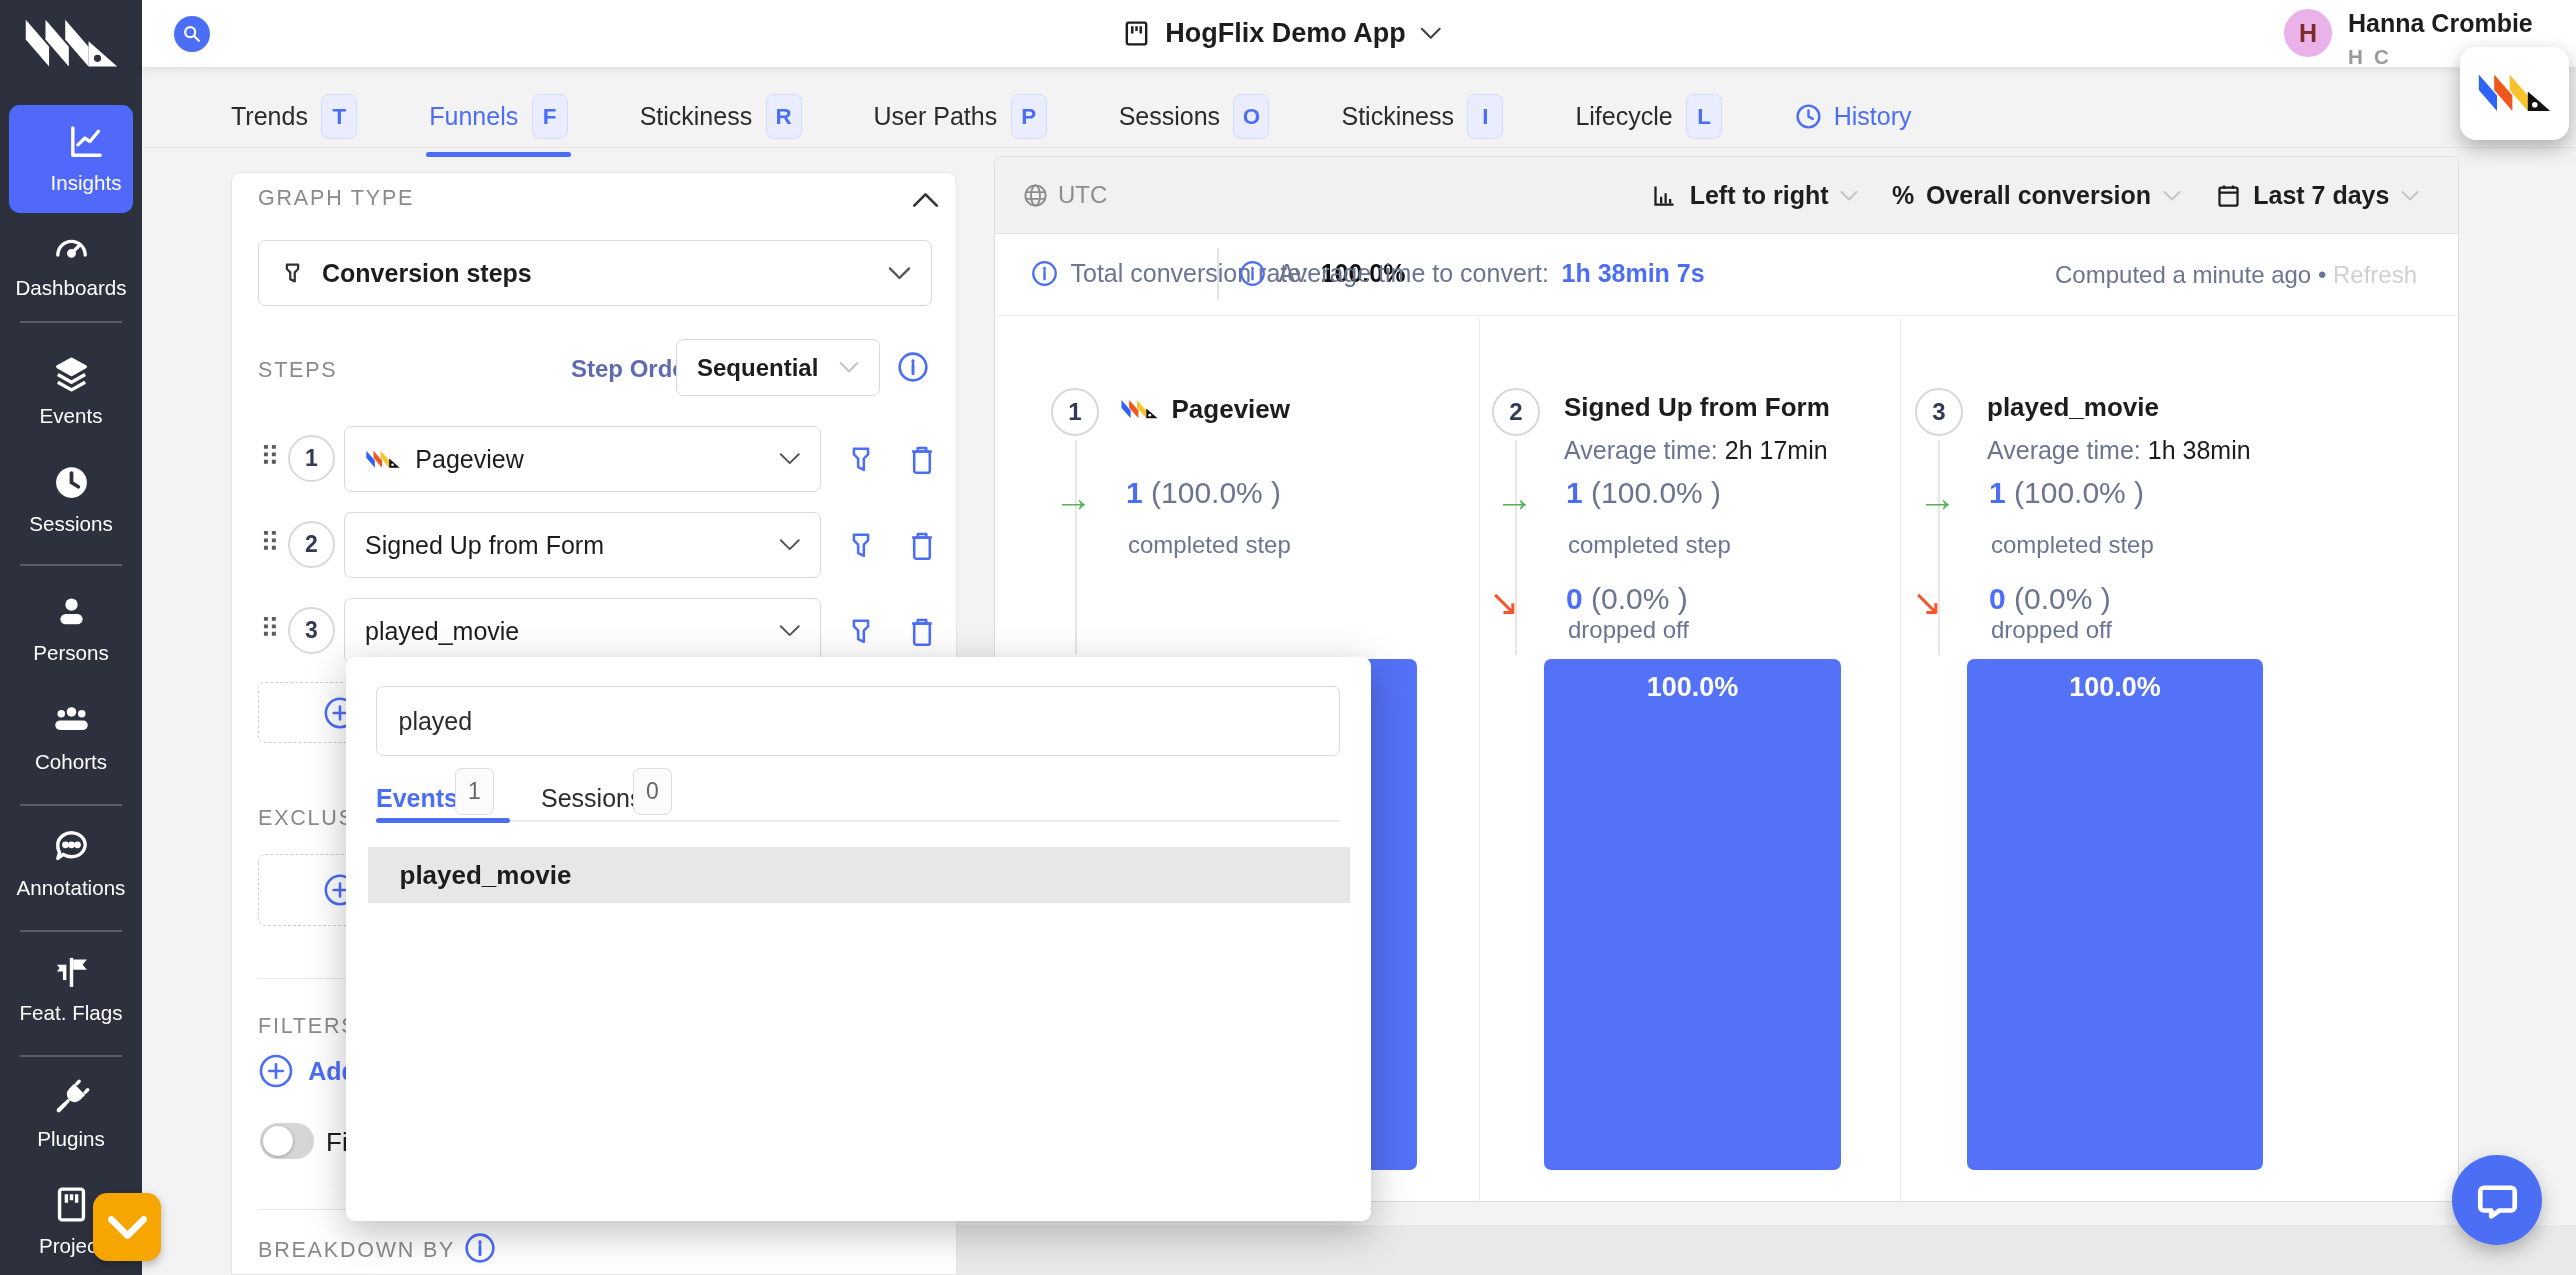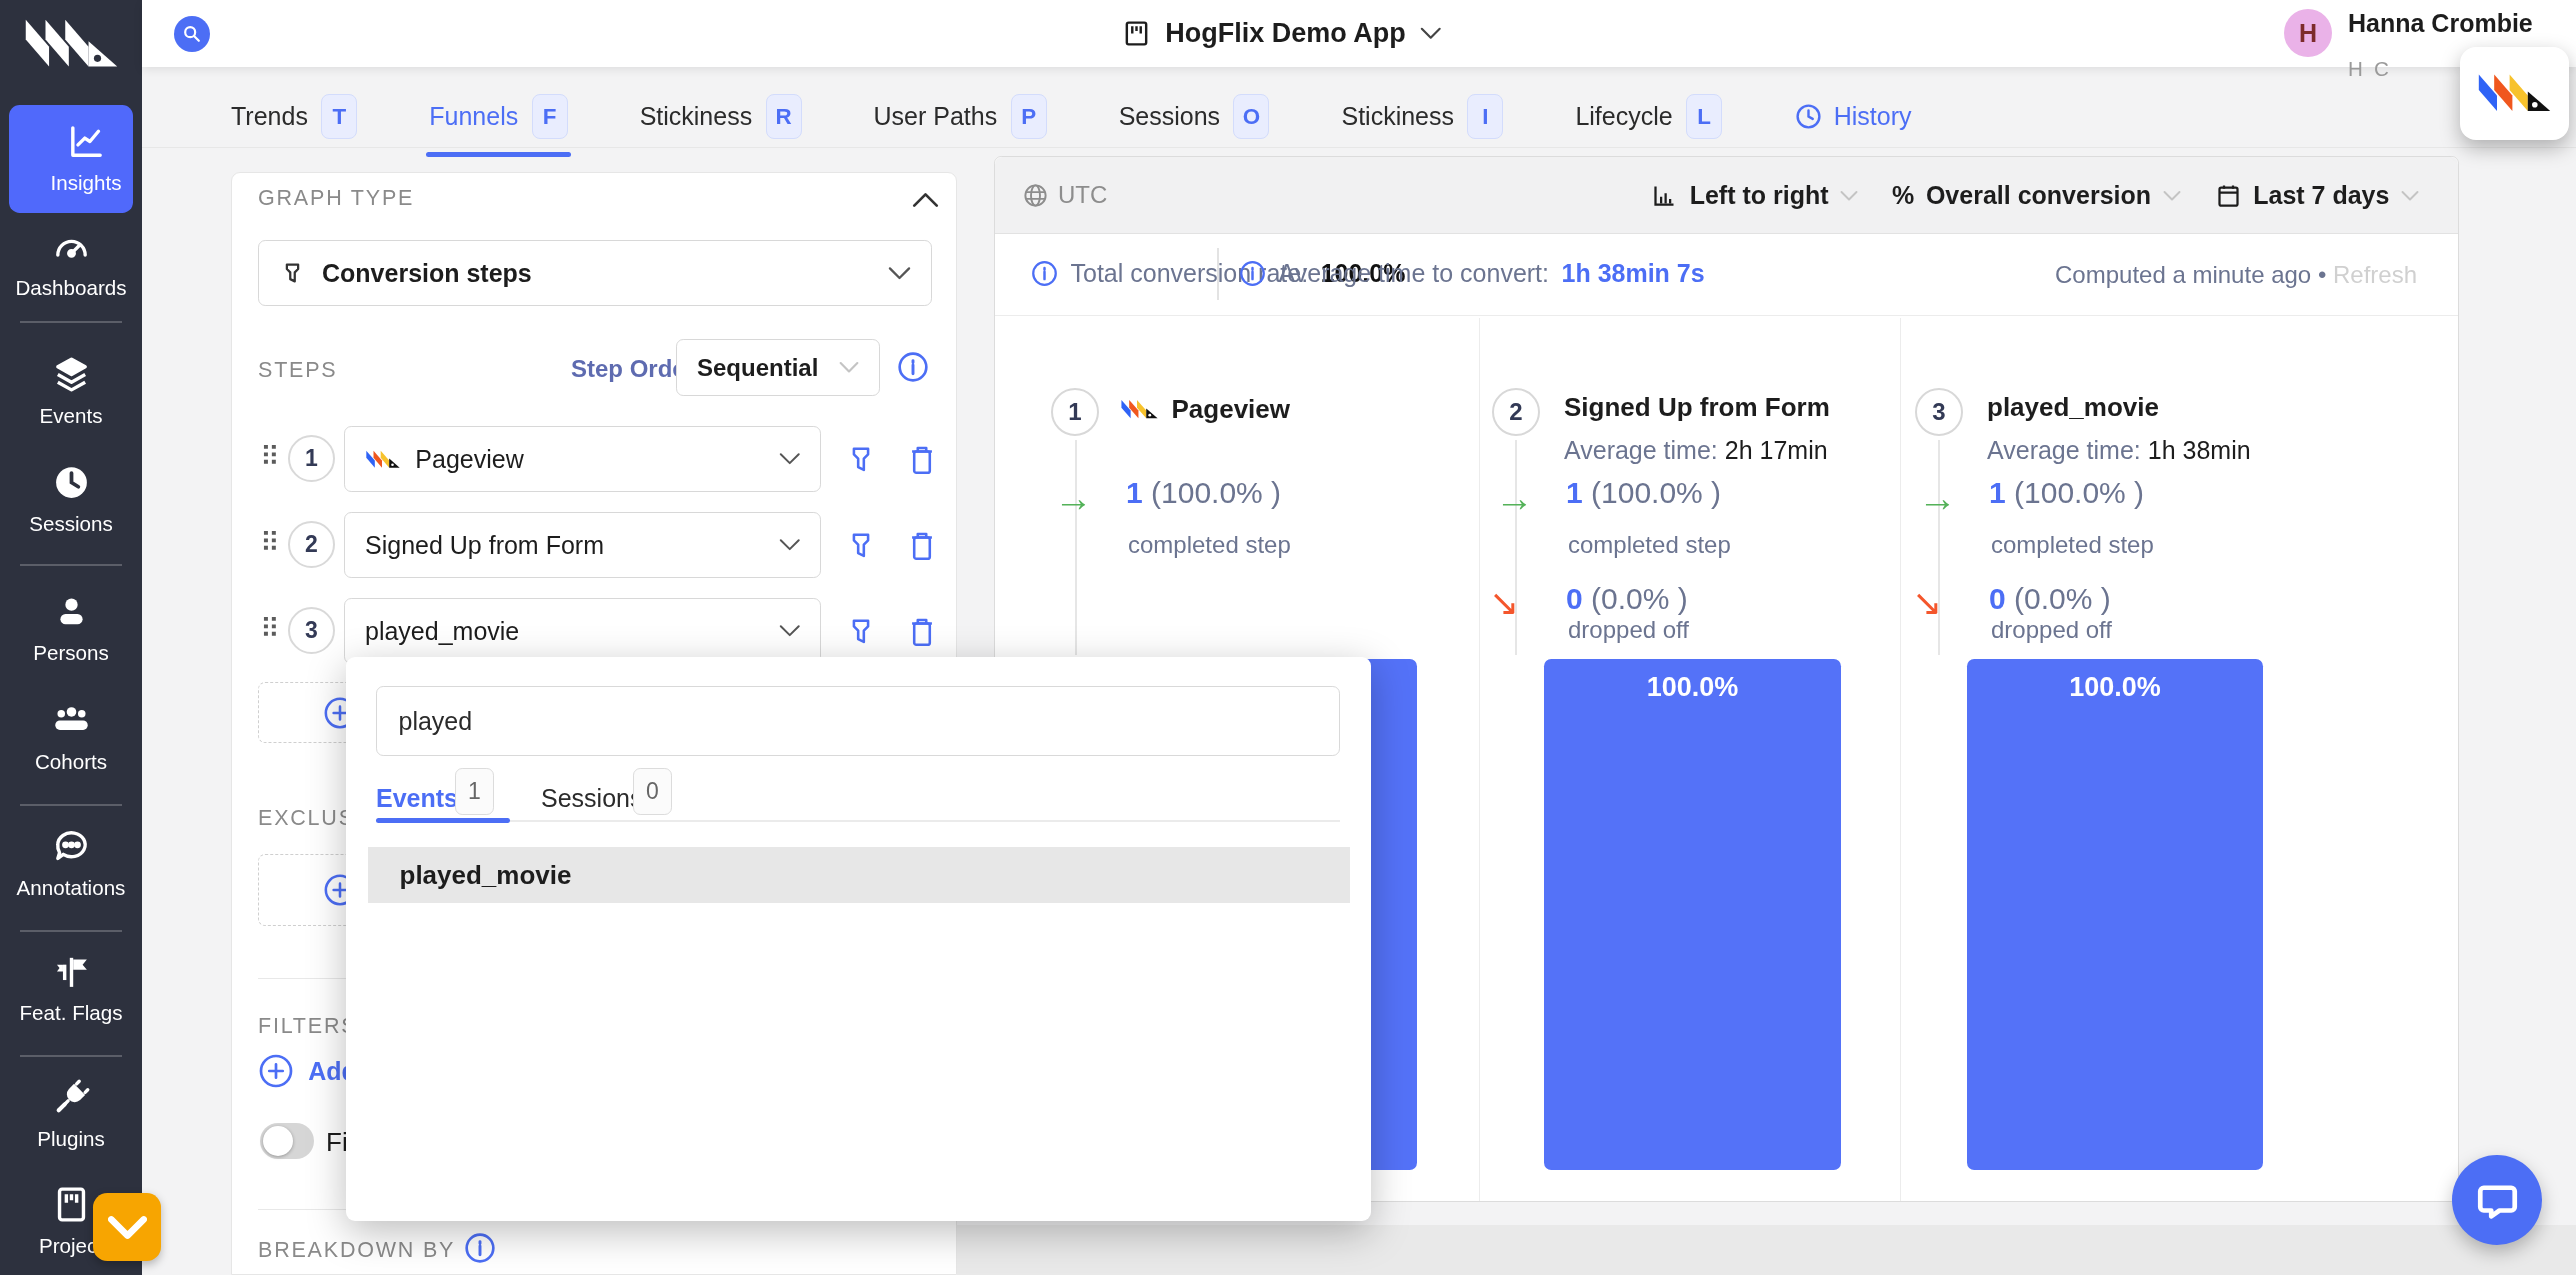--- a/index.html
+++ b/index.html
@@ -18,21 +18,21 @@
   .orange-badge { position:absolute; left:93px; top:1193px; width:68px; height:68px; background:#f7a501; border-radius:14.3px; z-index:8; display:flex; align-items:center; justify-content:center; box-shadow:0 3.6px 9px rgba(0,0,0,.25); }
 
   
   .topbar { position:absolute; left:142px; top:0; width:2434px; height:67px; background:#fff; box-shadow:0 2.7px 9px rgba(0,0,0,.09); z-index:6; }
   .search-btn { position:absolute; left:32px; top:16px; width:36px; height:36px; border-radius:50%; background:#4c6ef5; display:flex; align-items:center; justify-content:center; }
   .title-group { position:absolute; left:980px; top:0; height:67px; display:flex; align-items:center; gap:14.3px; }
   .title-text { font-size:27px; font-weight:bold; color:#1d1d1d; }
   .user-group { position:absolute; left:2142px; top:9px; display:flex; gap:16px; }
   .avatar { width:48px; height:48px; border-radius:50%; background:#eab2e8; color:#7c2b2b; font-size:25px; font-weight:bold; display:flex; align-items:center; justify-content:center; }
   .user-name { font-size:25px; font-weight:bold; color:#1d1d1d; line-height:29px; }
-  .user-sub { font-size:20.6px; color:#9a9a9a; letter-spacing:2.7px; margin-top:19px; }
+  .user-sub { font-size:20.6px; color:#9a9a9a; letter-spacing:2.7px; margin-top:7px;font-weight:bold; }
 
   .ext-card { position:absolute; left:2460px; top:47px; width:109px; height:93px; background:#fff; border-radius:16px; box-shadow:0 7.2px 20px rgba(0,0,0,.28); z-index:60; display:flex; align-items:center; justify-content:center; }
 
   
   .tabs-line { position:absolute; left:142px; top:147px; width:2434px; height:0.9px; background:#e7e7e7; }
   .tabs { position:absolute; left:231px; top:88px; height:57px; display:flex; gap:72px; z-index:4; }
   .tab { position:relative; display:flex; align-items:center; gap:13.4px; font-size:25px; color:#2b2b2b; }
   .tab .hotkey { width:36px; height:45px; border-radius:8px; background:#e9edfe; border:1.8px solid #d3dcfc; color:#4c6ef5; font-size:22.4px; font-weight:bold; display:flex; align-items:center; justify-content:center; }
   .tab.active { color:#4c6ef5; }
   .tab.active::after { content:""; position:absolute; left:-3.6px; right:-3.6px; bottom:-11.6px; height:4.5px; border-radius:2.7px; background:#4c6ef5; }

